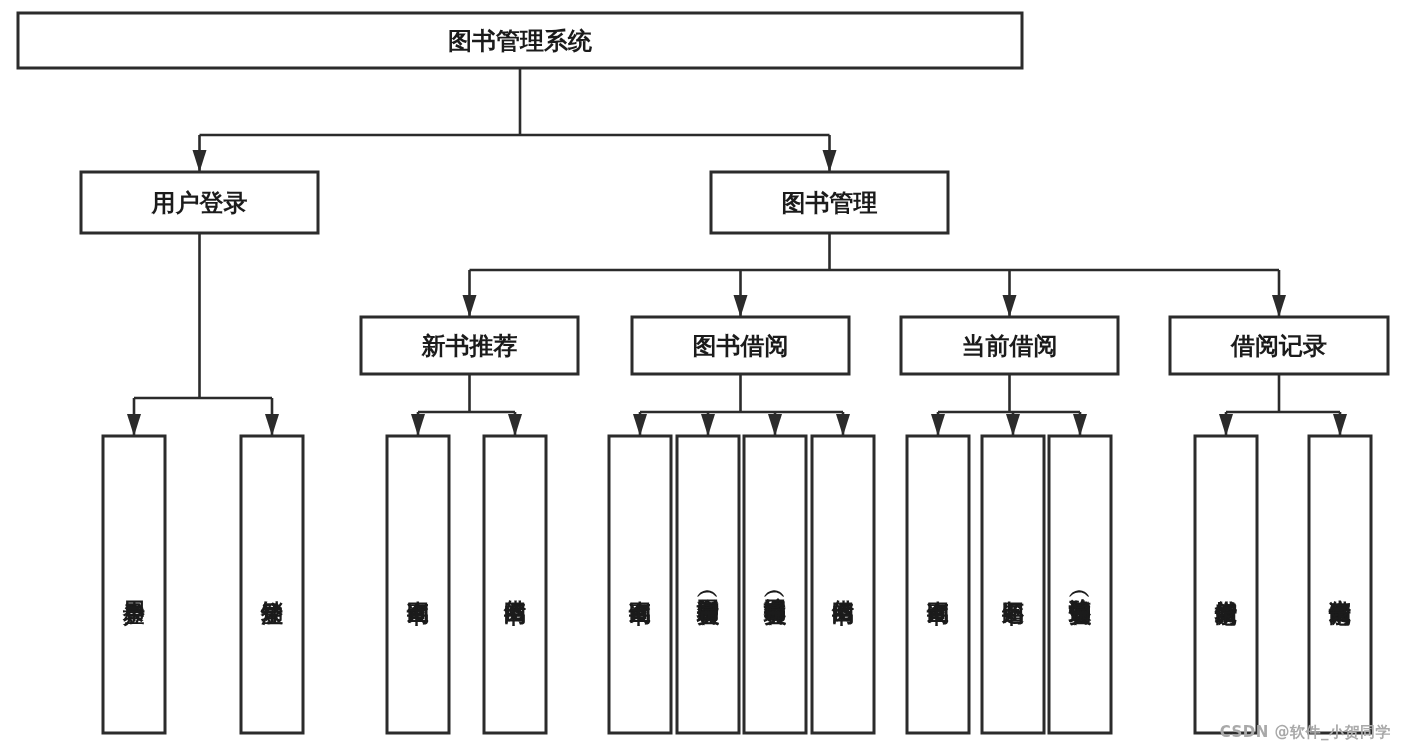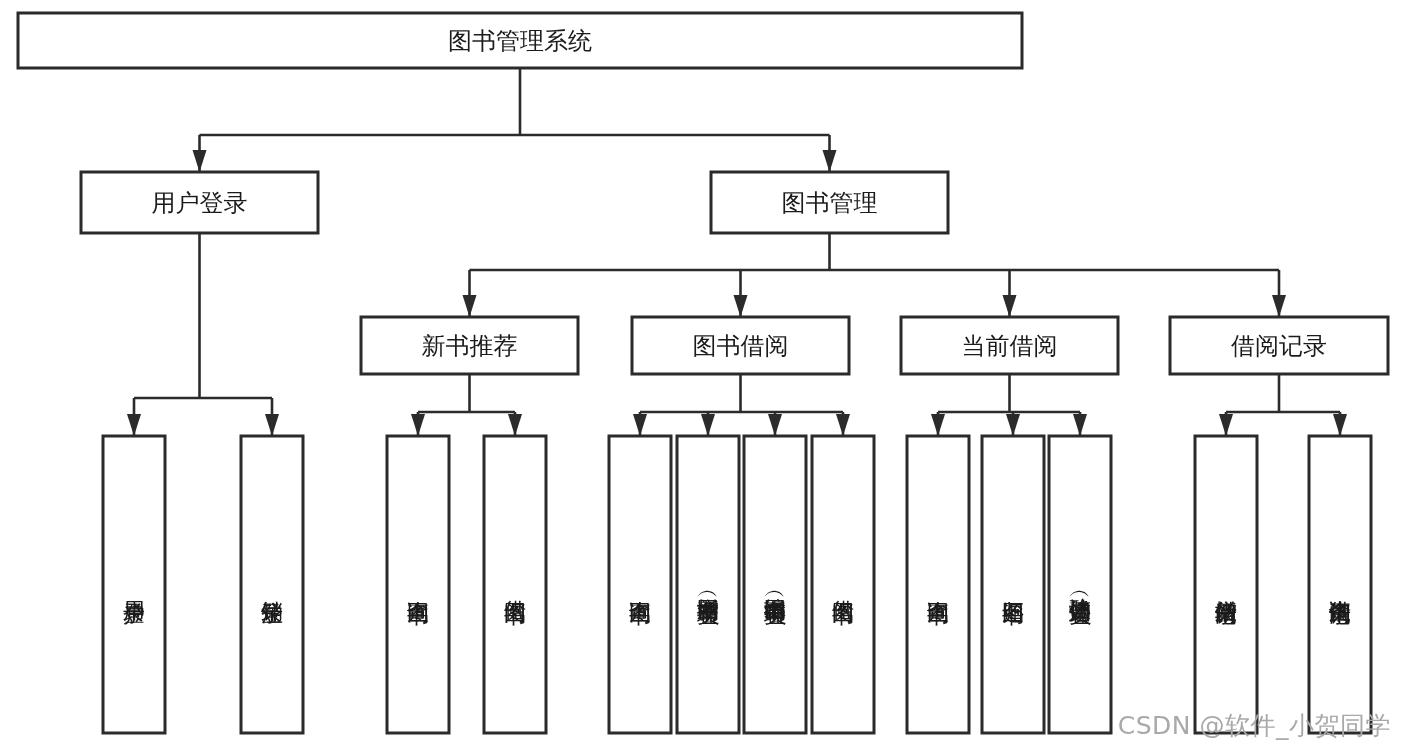--- a/index.html
+++ b/index.html
@@ -11,20 +11,21 @@
     font-family: "DejaVu Sans", "Liberation Sans", sans-serif;
     width: 1405px;
     height: 747px;
     overflow: hidden;
   }
   #diagram-root {
     position: relative;
     width: 1405px;
     height: 747px;
     background: #ffffff;
+    font-weight: bold;
   }
   svg.flow {
     position: absolute;
     top: 0;
     left: 0;
     width: 1405px;
     height: 747px;
   }
   .node-rect {
     fill: #ffffff;
@@ -61,21 +62,21 @@
     align-items: center;
     justify-content: center;
     white-space: nowrap;
     pointer-events: none;
   }
   .watermark {
     position: absolute;
     right: 14px;
     bottom: 5px;
     font-family: "DejaVu Sans", "Liberation Sans", sans-serif;
-    font-size: 25px;
+    font-size: 15px;
     color: #a9a9a9;
     letter-spacing: 0.5px;
     white-space: nowrap;
     margin-left: 48px;
   }
 </style>
 </head>
 <body>
 
 <div id="diagram-root">

